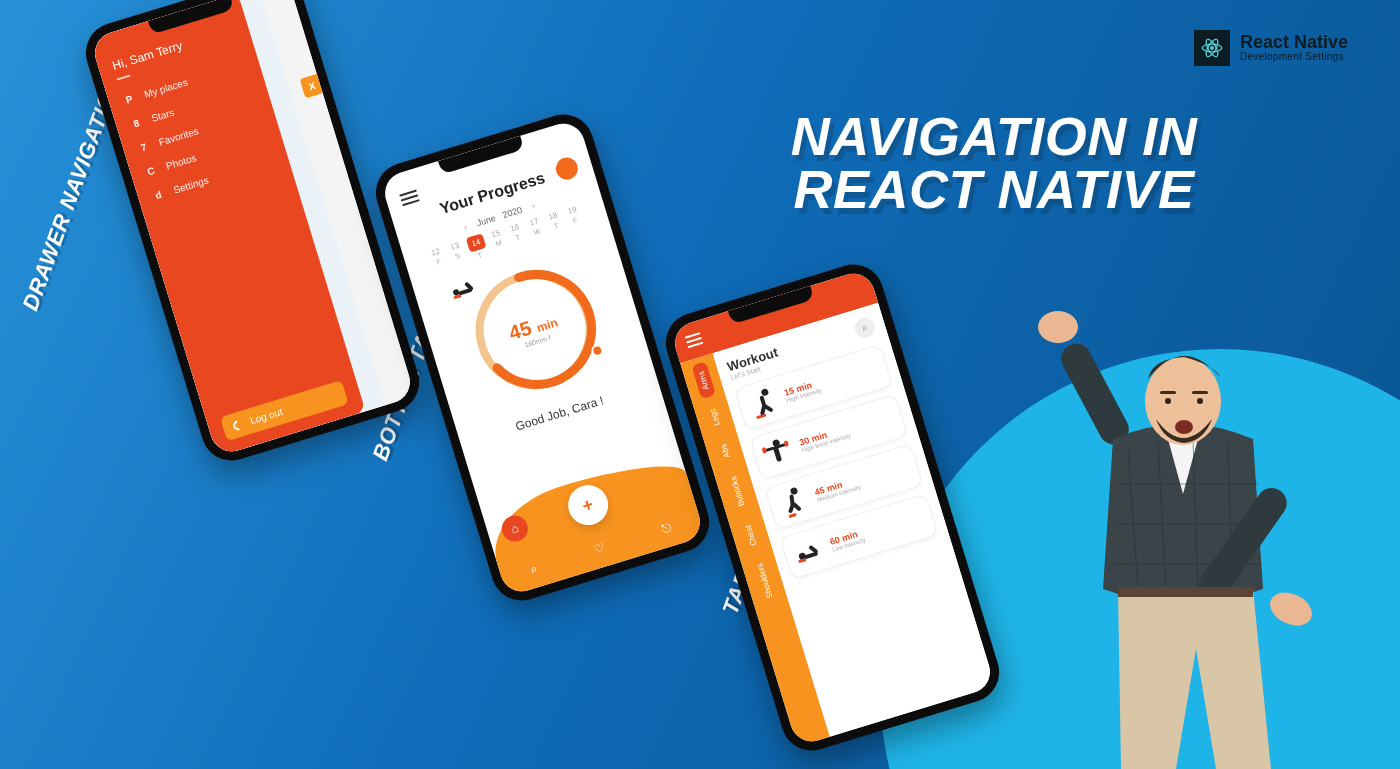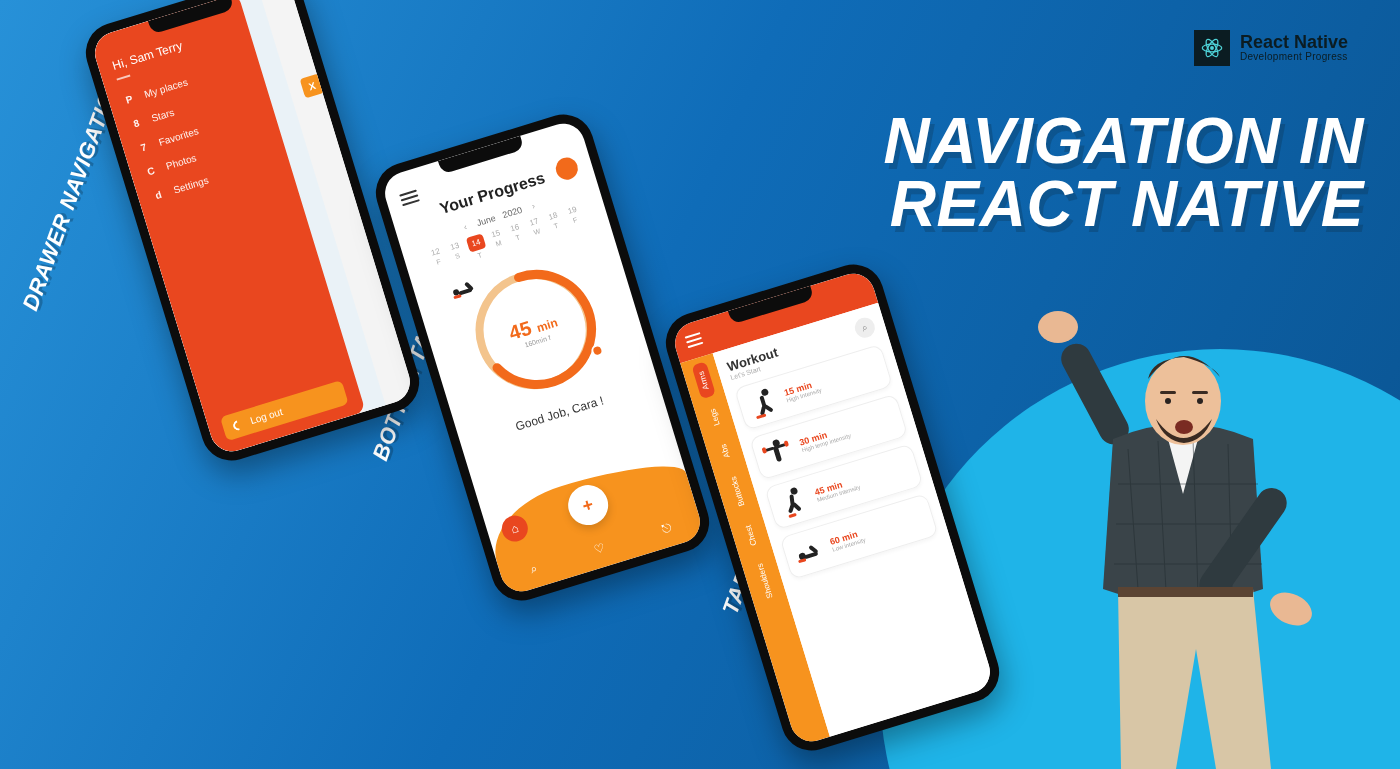--- a/index.html
+++ b/index.html
@@ -27,25 +27,25 @@
     color: #4fd3d8;
   }
   .brand .logo svg { display:block; }
   .brand .text { color:#0b1c22; line-height:1.05; }
   .brand .text .t1 { font-size: 18px; font-weight: 700; }
   .brand .text .t2 { font-size: 10px; font-weight: 500; letter-spacing: .3px; }
 
   
   .headline {
     position: absolute; top: 110px; right: 36px; width: 740px;
-    text-align: right;
+    text-align: center;
     color: #fff;
     font-weight: 900;
     font-style: italic;
-    font-size: 64px;
+    font-size: 54px;
     line-height: .98;
     letter-spacing: .5px;
     text-shadow: 4px 6px 0 rgba(10,40,60,.25);
   }
 
   
   .label {
     position: absolute;
     color: #fff;
     font-weight: 900;
@@ -211,21 +211,21 @@
       <g stroke="#4fd3d8" stroke-width="2" fill="none">
         <ellipse cx="20" cy="20" rx="15" ry="6"></ellipse>
         <ellipse cx="20" cy="20" rx="15" ry="6" transform="rotate(60 20 20)"></ellipse>
         <ellipse cx="20" cy="20" rx="15" ry="6" transform="rotate(120 20 20)"></ellipse>
       </g>
       <circle cx="20" cy="20" r="3" fill="#4fd3d8"></circle>
     </svg>
   </div>
   <div class="text">
     <div class="t1">React Native</div>
-    <div class="t2">Development Progress</div>
+    <div class="t2">Development Settings</div>
   </div>
 </div>
 
 <div class="headline">
   <span>NAVIGATION IN</span><br>
   <span>REACT NATIVE</span>
 </div>
 
 <div class="label l1">DRAWER NAVIGATION</div>
 <div class="label l2">BOTTOM TAB NAVIGATOR</div>

